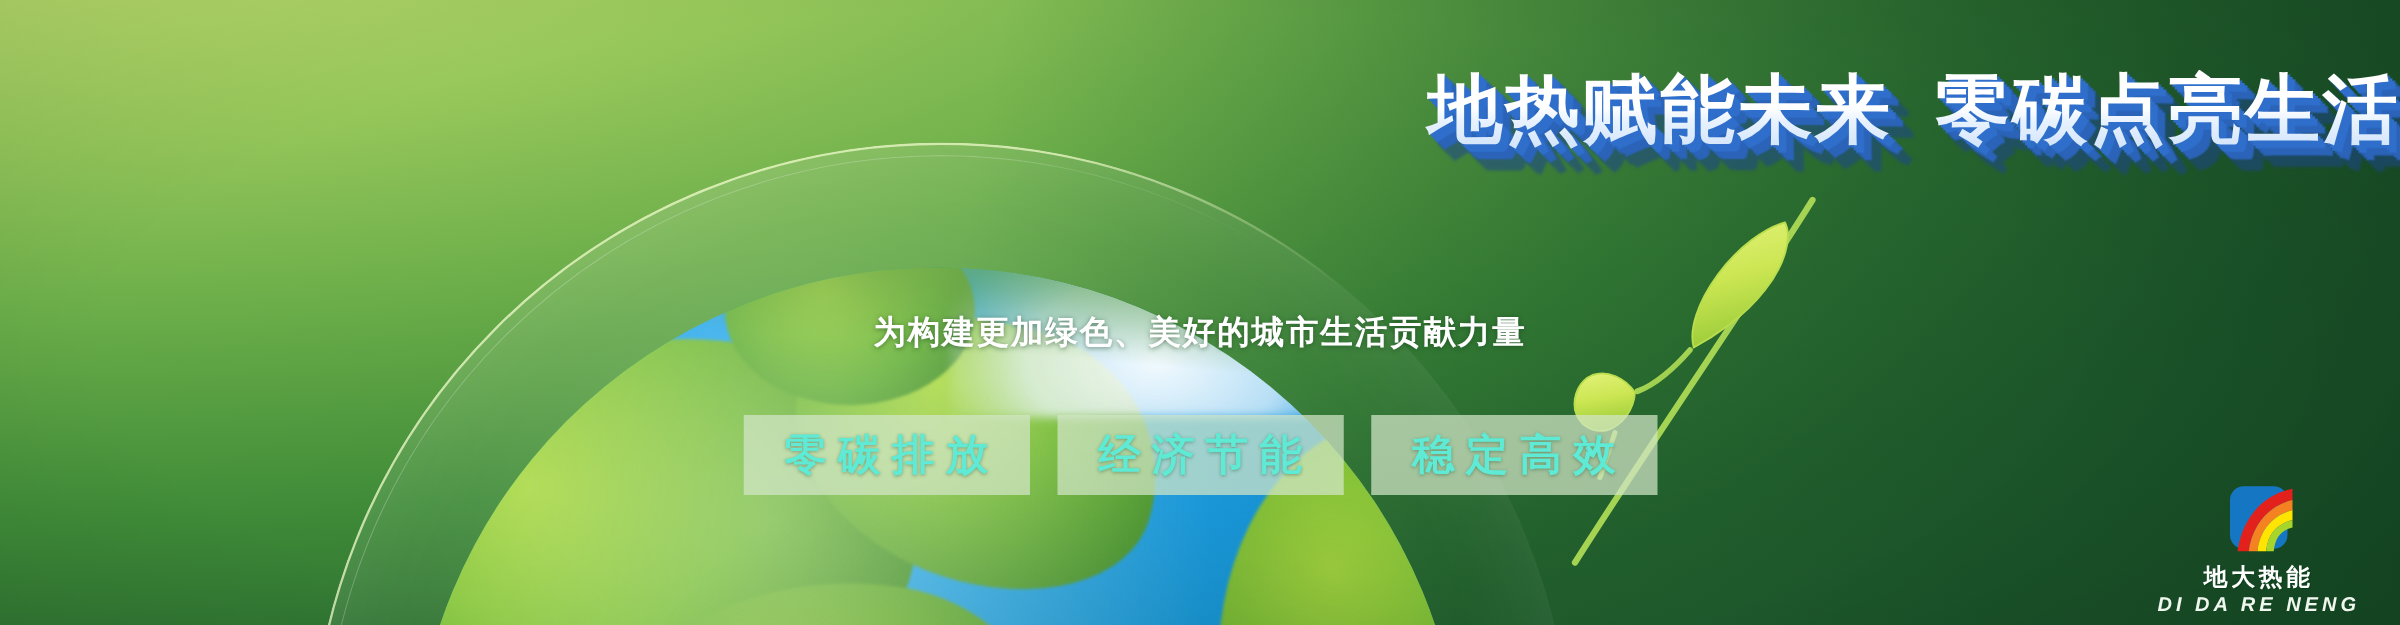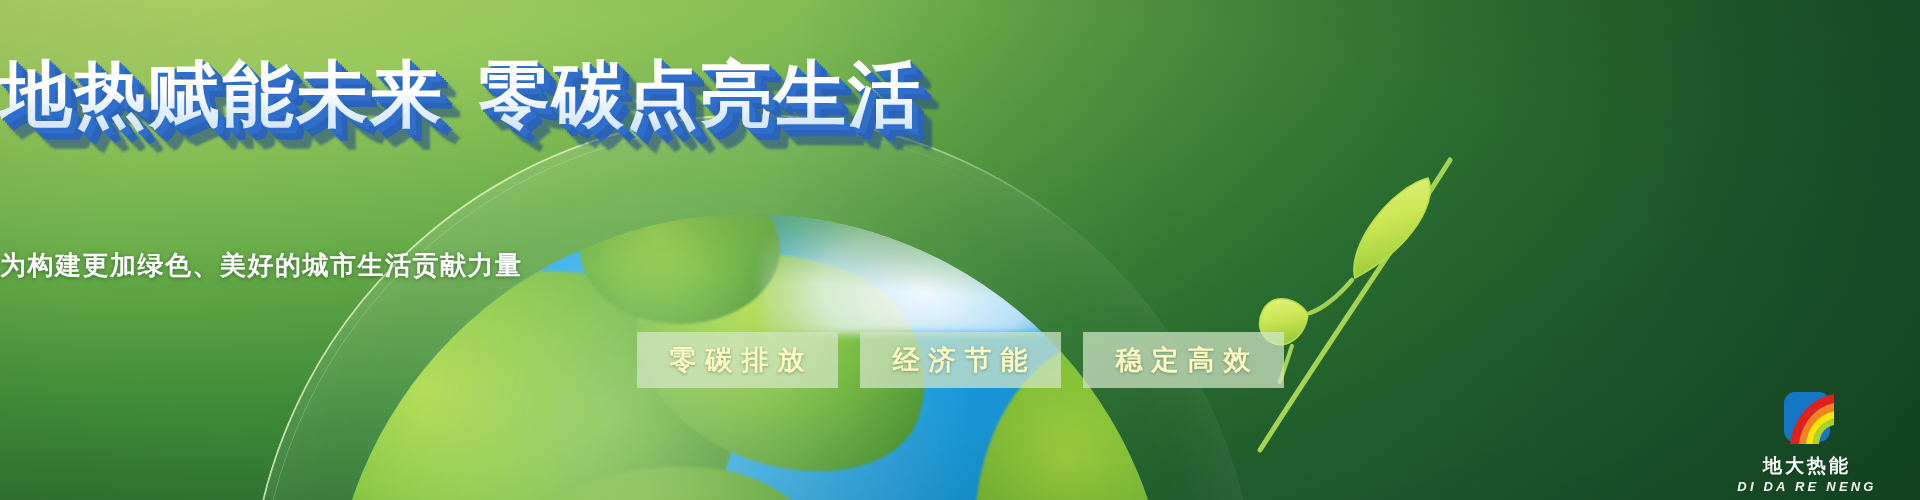--- a/index.html
+++ b/index.html
@@ -98,62 +98,63 @@
     background:linear-gradient(185deg, rgba(118,170,78,.98) 0%, rgba(118,170,78,.55) 5%, rgba(118,170,78,0) 11%);
   }
 
   
   .sprout{ position:absolute; left:1200px; top:150px; width:330px; height:330px; }
 
   
   .headline{
     position:absolute;
     left:0; right:0; top:56px;
-    text-align:left;
-    font-size:72px;
+    text-align:right;
+    font-size:60px;
     font-weight:bold;
     letter-spacing:2px;
     line-height:1.08;
     color:#ffffff;
     background:linear-gradient(180deg,#ffffff 0%,#ffffff 46%,#e9f3ff 62%,#cfe2fa 100%);
     -webkit-background-clip:text;
             background-clip:text;
     -webkit-text-fill-color:transparent;
     filter:
       drop-shadow(2px 2px 0 #2f6fcb)
       drop-shadow(4px 4px 0 #2f6fcb)
       drop-shadow(6px 6px 0 #2a63b8)
       drop-shadow(8px 9px 1px rgba(30,70,140,.55));
     white-space:nowrap;
   }
   .headline .gap{ display:inline-block; width:34px; }
 
   .subline{
     position:absolute;
     left:0; right:0; top:248px;
+    text-align:center;
     font-size:26px;
     font-weight:bold;
     letter-spacing:1.5px;
     color:#ffffff;
     text-shadow:0 1px 4px rgba(20,60,25,.55);
   }
 
   .tags{
     position:absolute;
     left:0; right:0; top:332px;
     display:flex;
     justify-content:center;
     gap:22px;
   }
   .tag{
     min-width:180px;
     padding:13px 24px;
     background:rgba(210,230,200,.72);
-    color:#fef9c3;
-    font-size:27px;
+    color:#5eead4;
+    font-size:34px;
     font-weight:bold;
     letter-spacing:9px;
     text-indent:9px;
     text-shadow:0 1px 3px rgba(40,80,40,.45);
     line-height:1.12;
   }
 
   
   .logo{
     position:absolute;
@@ -161,21 +162,21 @@
     width:170px;
     text-align:center;
   }
   .logo-mark{ width:70px; height:62px; margin:0 auto 4px; display:block; }
   .logo-cn{
     font-size:19px; font-weight:bold; color:#ffffff;
     letter-spacing:3px; line-height:1.1;
     text-shadow:1px 1px 0 rgba(0,60,20,.6);
   }
   .logo-en{
-    font-size:13px; font-weight:bold; color:#f0f7ee;
+    font-size:16px; font-weight:bold; color:#f0f7ee;
     letter-spacing:3.2px; margin-top:2px;
     font-style:italic;
   }
 </style>
 </head>
 <body>
 
 <div class="banner">
 
   <div class="bg-base"></div>

